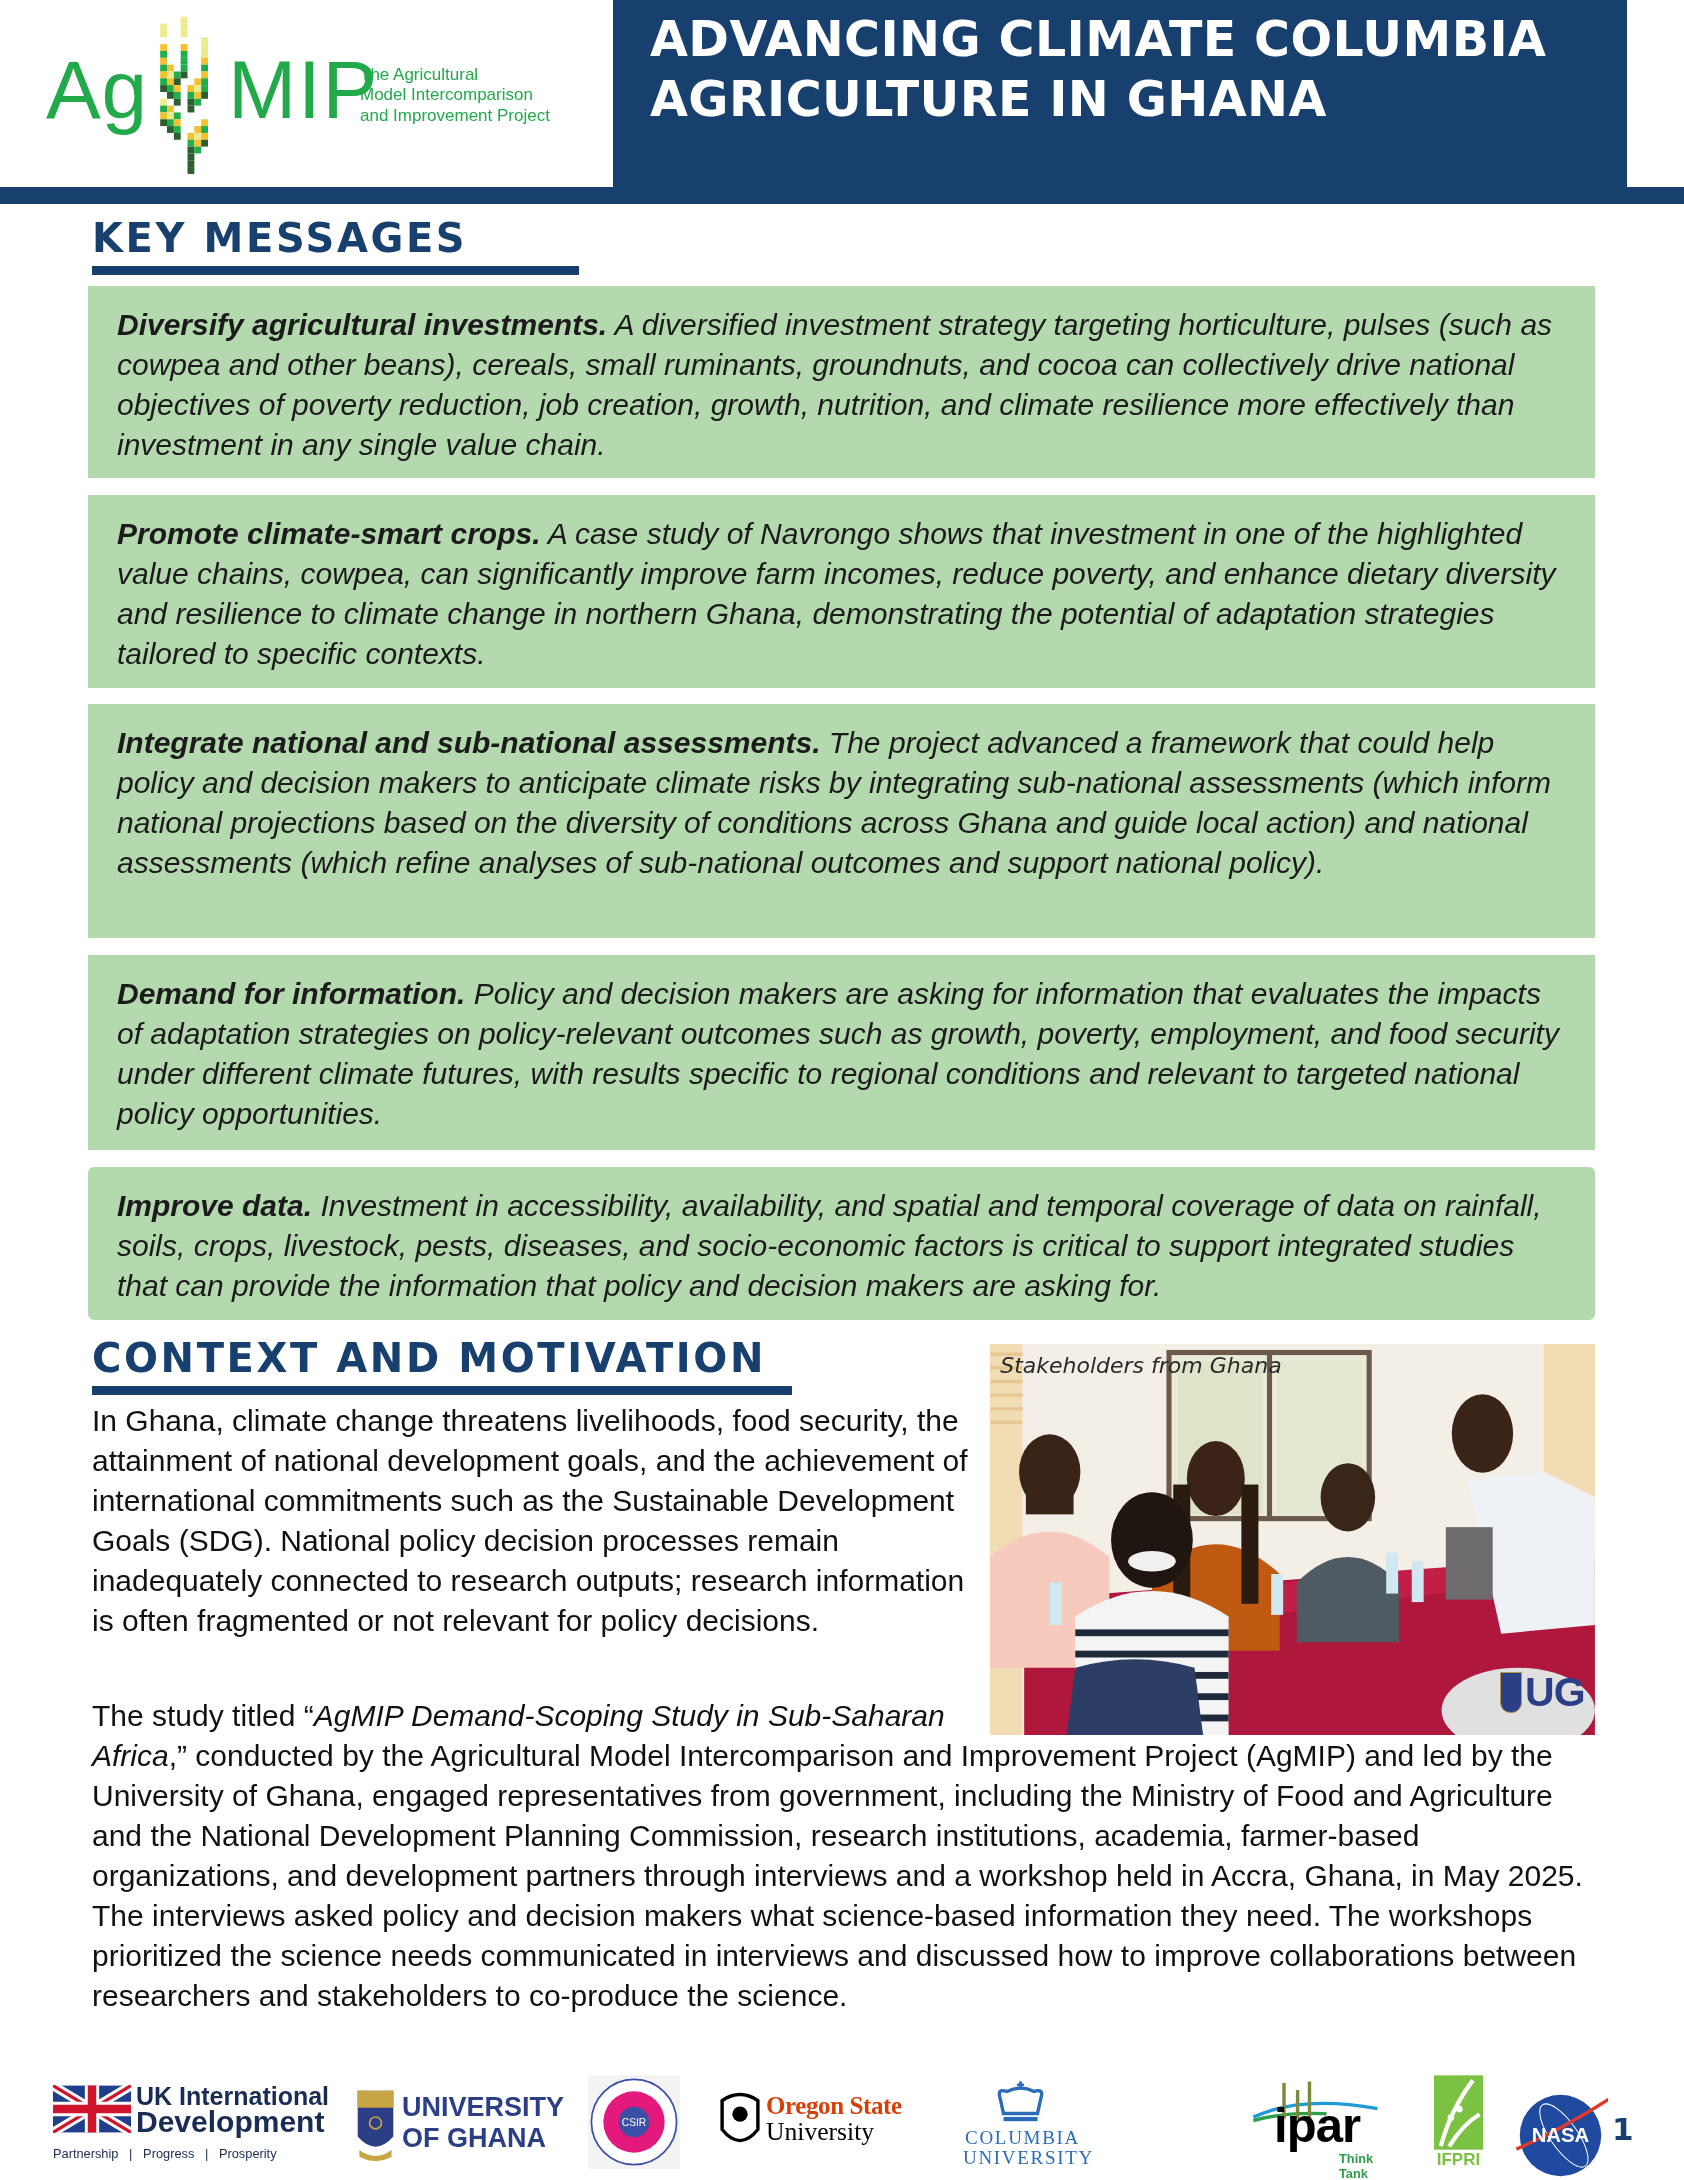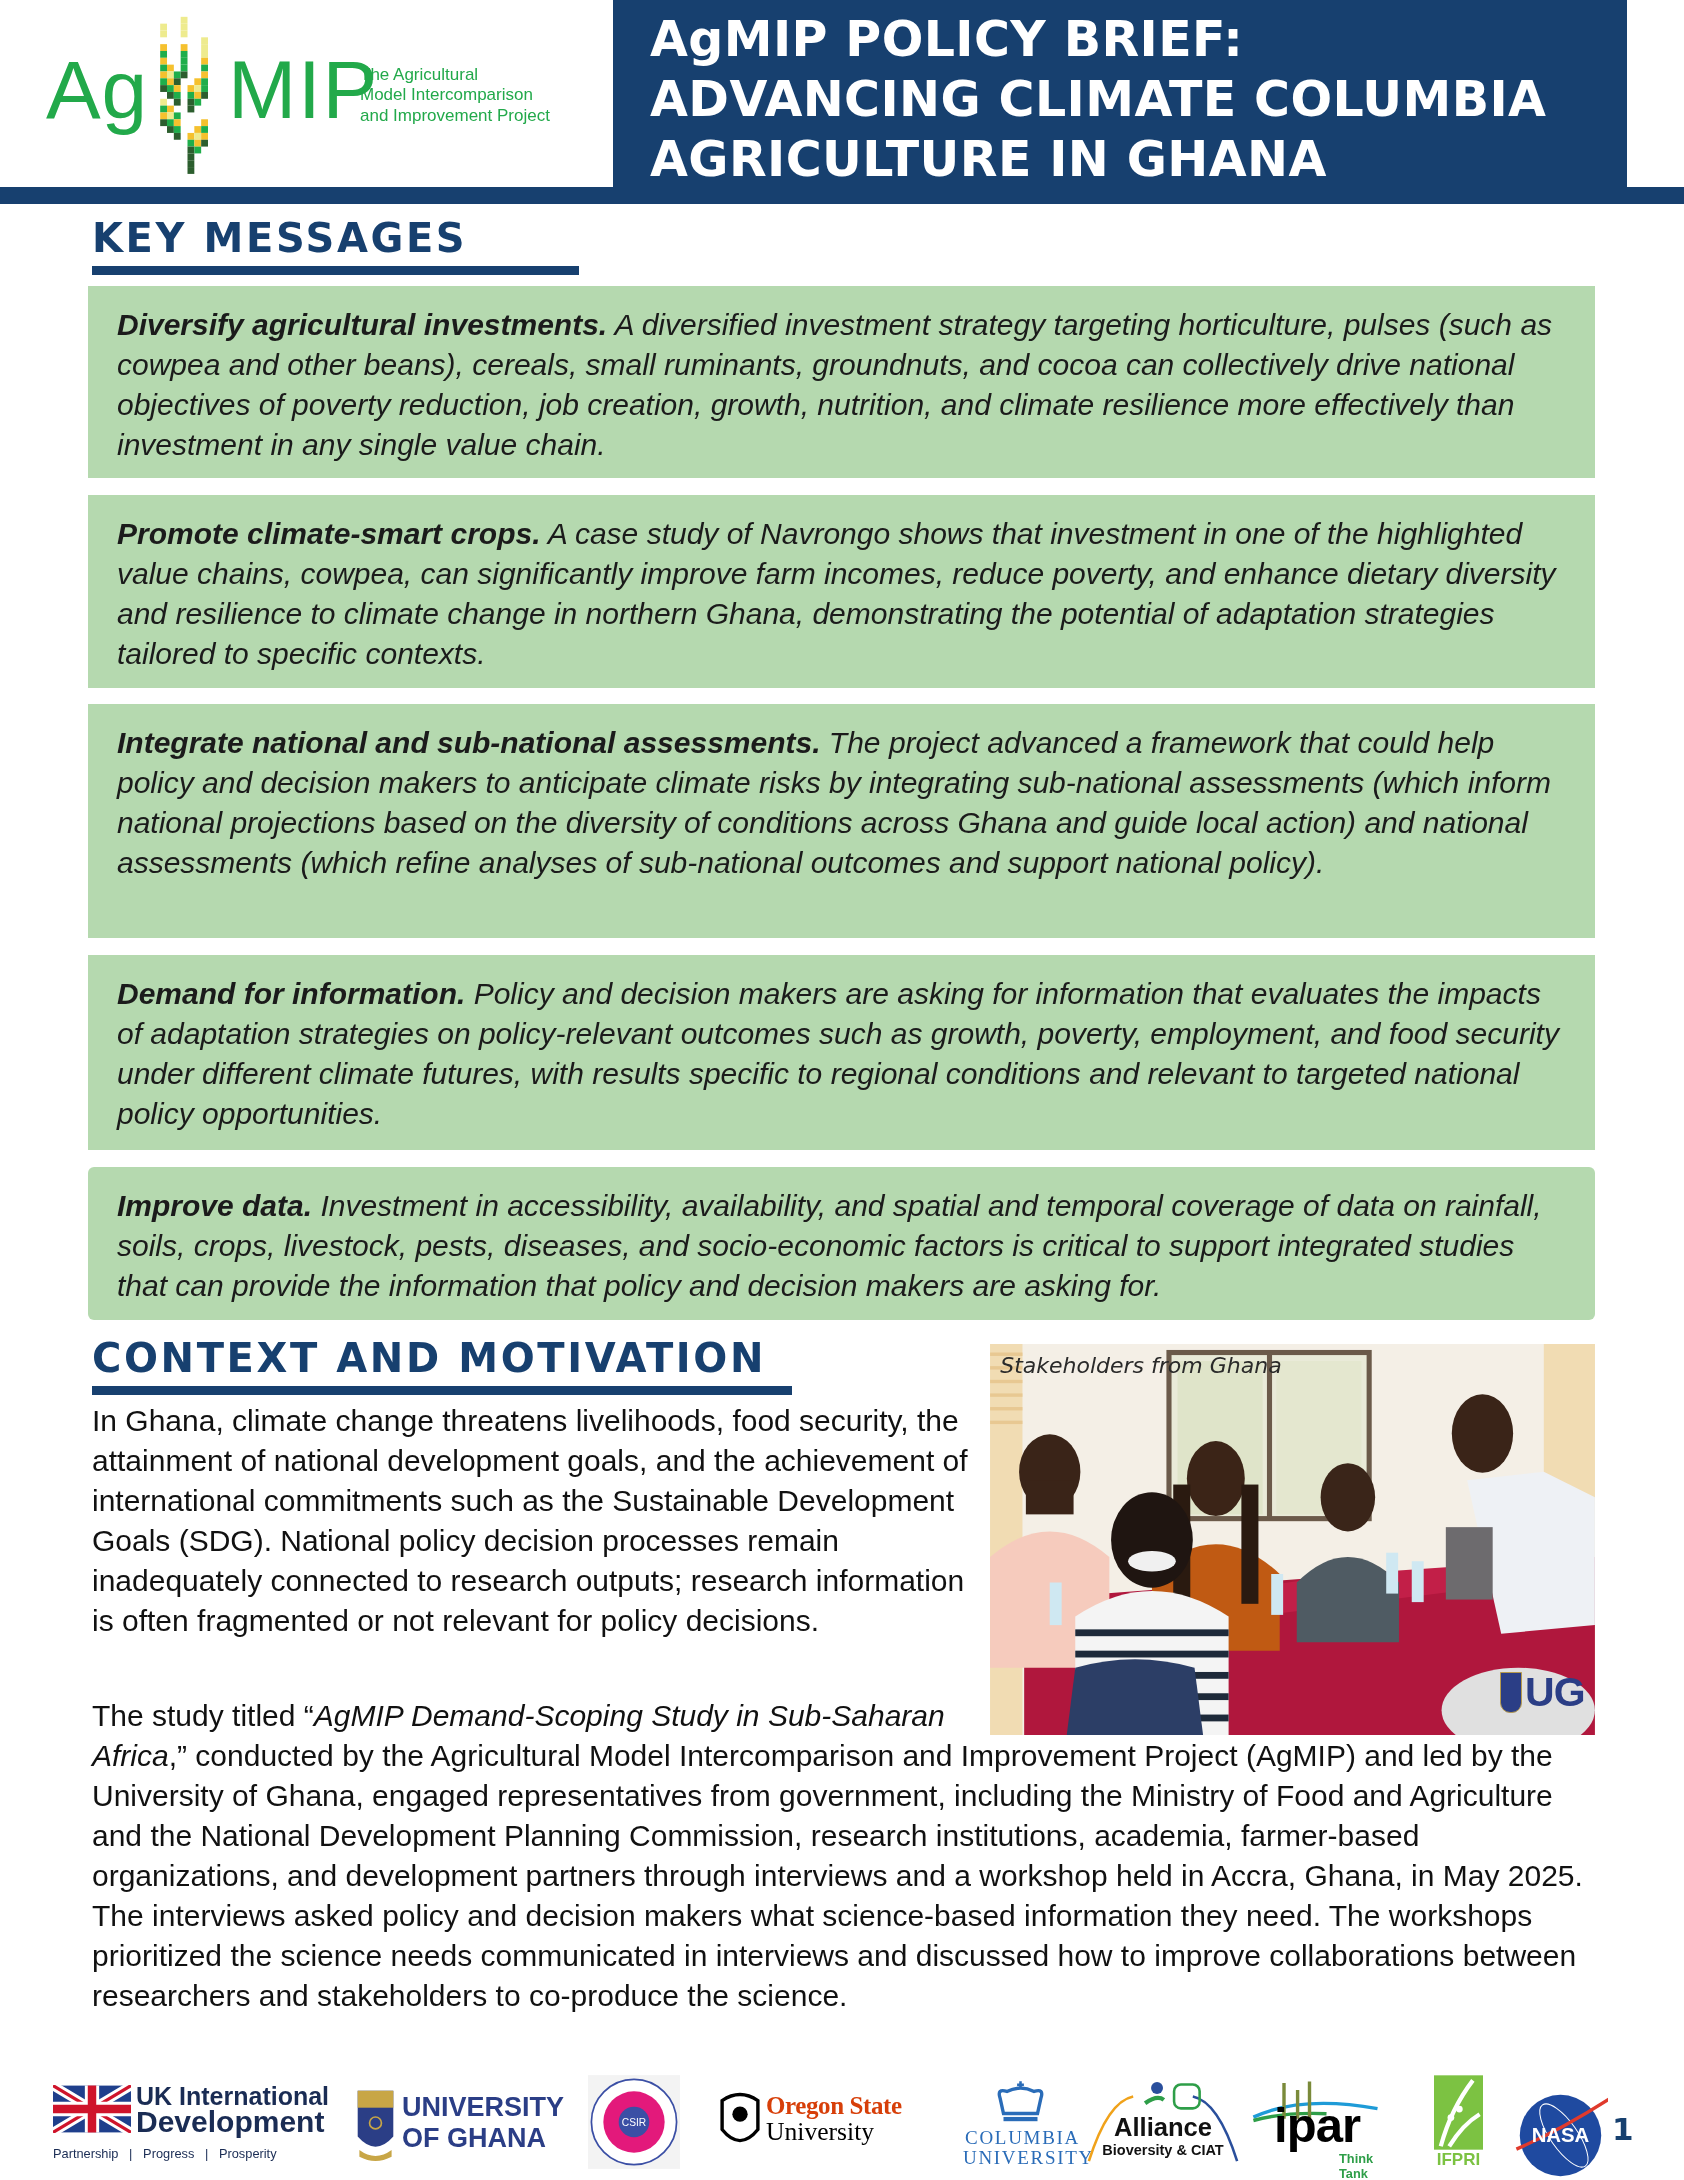--- a/index.html
+++ b/index.html
@@ -130,21 +130,20 @@
   <div class="tagline">
     <div>The Agricultural</div>
     <div>Model Intercomparison</div>
     <div>and Improvement Project</div>
   </div>
 </div>
 
 <div class="hdr-block"></div>
 <div class="hdr-bar"></div>
 <div class="hdr-title">
-  <div>AgMIP POLICY BRIEF:</div>
   <div>ADVANCING CLIMATE COLUMBIA</div>
   <div>AGRICULTURE IN GHANA</div>
 </div>
 
 <div class="sec-title" style="left:92px; top:215px;">KEY MESSAGES</div>
 <div class="sec-rule" style="left:92px; top:266px; width:487px;"></div>
 
 <div class="km-box" style="top:286px; height:192px;">
   <p class="km-text"><b>Diversify agricultural investments.</b><span> A diversified investment strategy targeting horticulture, pulses (such as cowpea and other beans), cereals, small ruminants, groundnuts, and cocoa can collectively drive national objectives of poverty reduction, job creation, growth, nutrition, and climate resilience more effectively than investment in any single value chain.</span></p>
 </div>
@@ -283,31 +282,20 @@
   <div class="lg" style="left:963px; top:15.3px; width:119px; height:85px;">
     <svg width="51" height="43" viewBox="0 0 60 50" style="position:absolute; left:32px; top:0;">
       <path d="M30,0 V8 M26,4 H34" stroke="#2a6cb8" stroke-width="3"></path>
       <path d="M6,20 Q2,8 14,12 Q30,4 46,12 Q58,8 54,20 L50,38 H10 Z" fill="none" stroke="#2a6cb8" stroke-width="4"></path>
       <rect x="10" y="42" width="40" height="5" fill="#2a6cb8"></rect>
     </svg>
     <div style="position:absolute; left:0; top:46px; width:119px; text-align:center; font-family:'Liberation Serif',serif; font-size:19px; color:#2a6cb8; letter-spacing:1.7px;">COLUMBIA</div>
     <div style="position:absolute; left:0; top:66px; width:119px; text-align:center; font-family:'Liberation Serif',serif; font-size:19px; color:#2a6cb8; letter-spacing:1.7px;">UNIVERSITY</div>
   </div>
 
-  <div class="lg" style="left:1082px; top:10.2px; width:162px; height:92px;">
-    <svg width="162" height="92" viewBox="0 0 190 108" style="position:absolute; left:0; top:0;">
-      <path d="M8,100 Q30,30 60,24" fill="none" stroke="#f0a21a" stroke-width="3"></path>
-      <path d="M182,100 Q160,30 130,24" fill="none" stroke="#2a4f9c" stroke-width="3"></path>
-      <circle cx="88" cy="14" r="7" fill="#2a4f9c"></circle>
-      <path d="M74,32 Q88,22 96,28" stroke="#2e9e48" stroke-width="5" fill="none"></path>
-      <rect x="108" y="10" width="30" height="28" rx="8" fill="none" stroke="#2e9e48" stroke-width="3"></rect>
-    </svg>
-    <div style="position:absolute; left:0; top:37px; width:162px; text-align:center; font-family:'Liberation Sans',sans-serif; font-weight:bold; font-size:25.6px; color:#111;">Alliance</div>
-    <div style="position:absolute; left:0; top:66px; width:162px; text-align:center; font-family:'Liberation Sans',sans-serif; font-weight:bold; font-size:14.5px; color:#111;">Bioversity &amp; CIAT</div>
-  </div>
 
   <div class="lg" style="left:1250px; top:12px; width:153px; height:92px;">
     <svg width="153" height="51" viewBox="0 0 180 60" style="position:absolute; left:0; top:0;">
       <path d="M4,46 Q60,20 150,36" fill="none" stroke="#1e9bd7" stroke-width="4"></path>
       <path d="M4,50 Q40,40 90,42" fill="none" stroke="#2e9e48" stroke-width="4"></path>
       <path d="M40,48 V6 M56,48 V14 M70,48 V4" stroke="#7a8a3a" stroke-width="4"></path>
     </svg>
     <div style="position:absolute; left:24px; top:19px; font-family:'Liberation Sans',sans-serif; font-weight:bold; font-size:49px; color:#000000; letter-spacing:-0.9px;">ipar</div>
     <div style="position:absolute; left:73px; top:73px; font-family:'Liberation Sans',sans-serif; font-weight:bold; font-size:12.8px; color:#2e9e48;margin-left:16px;">Think Tank</div>
   </div>

